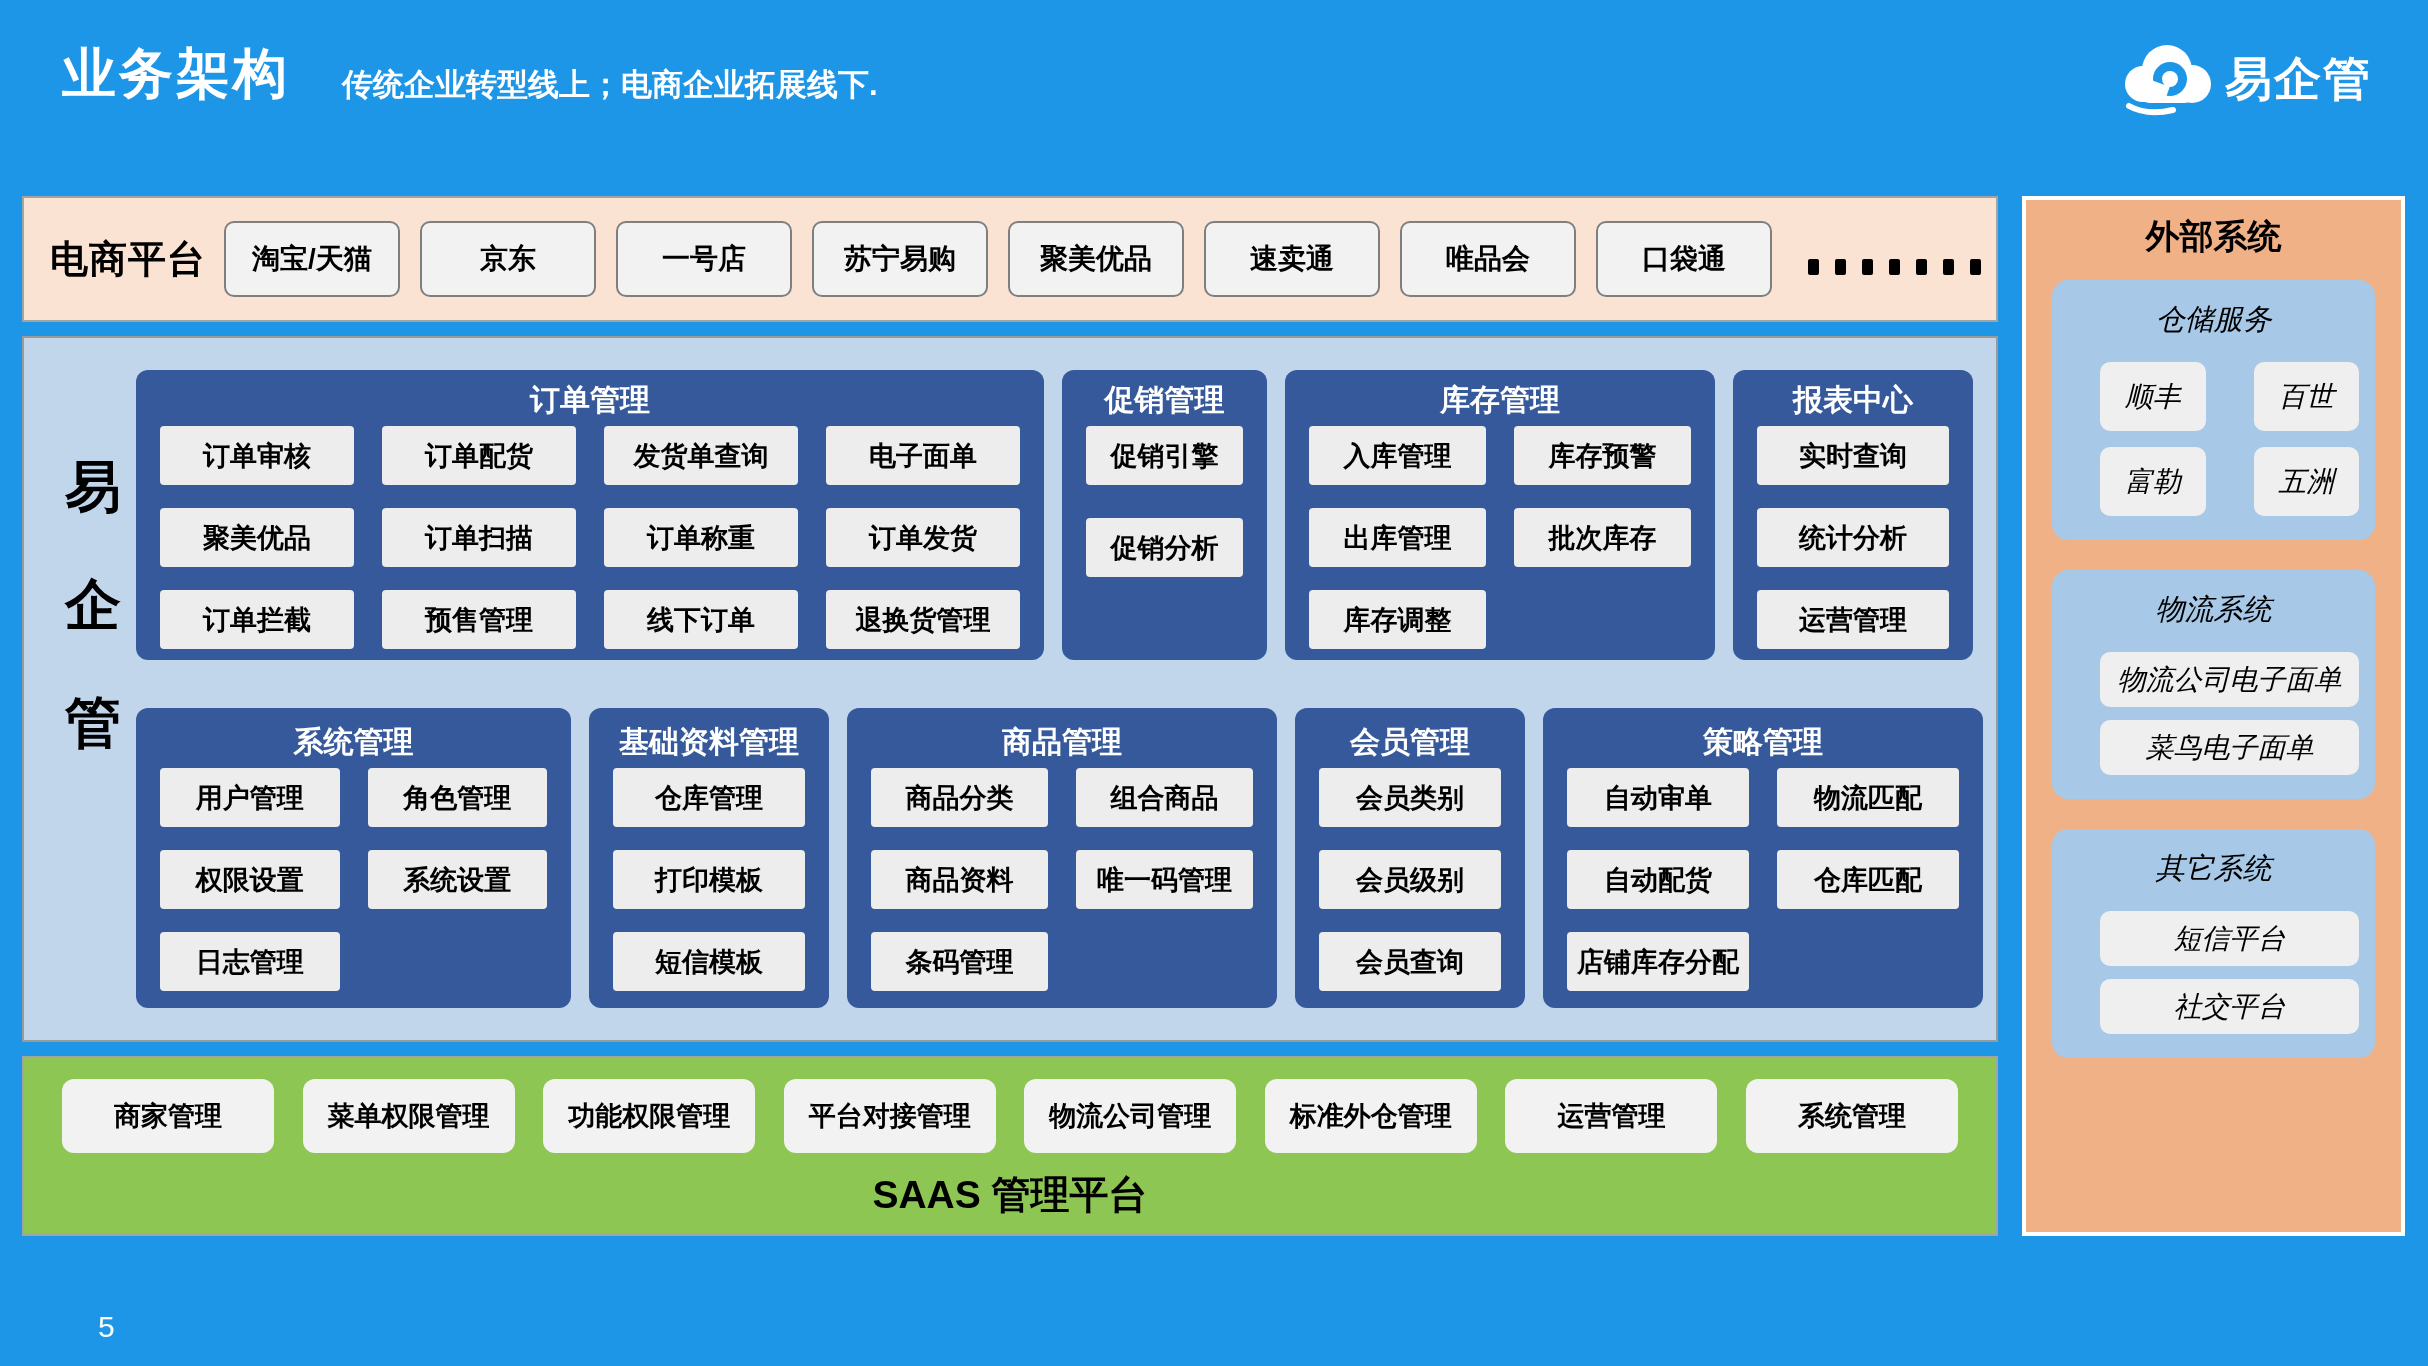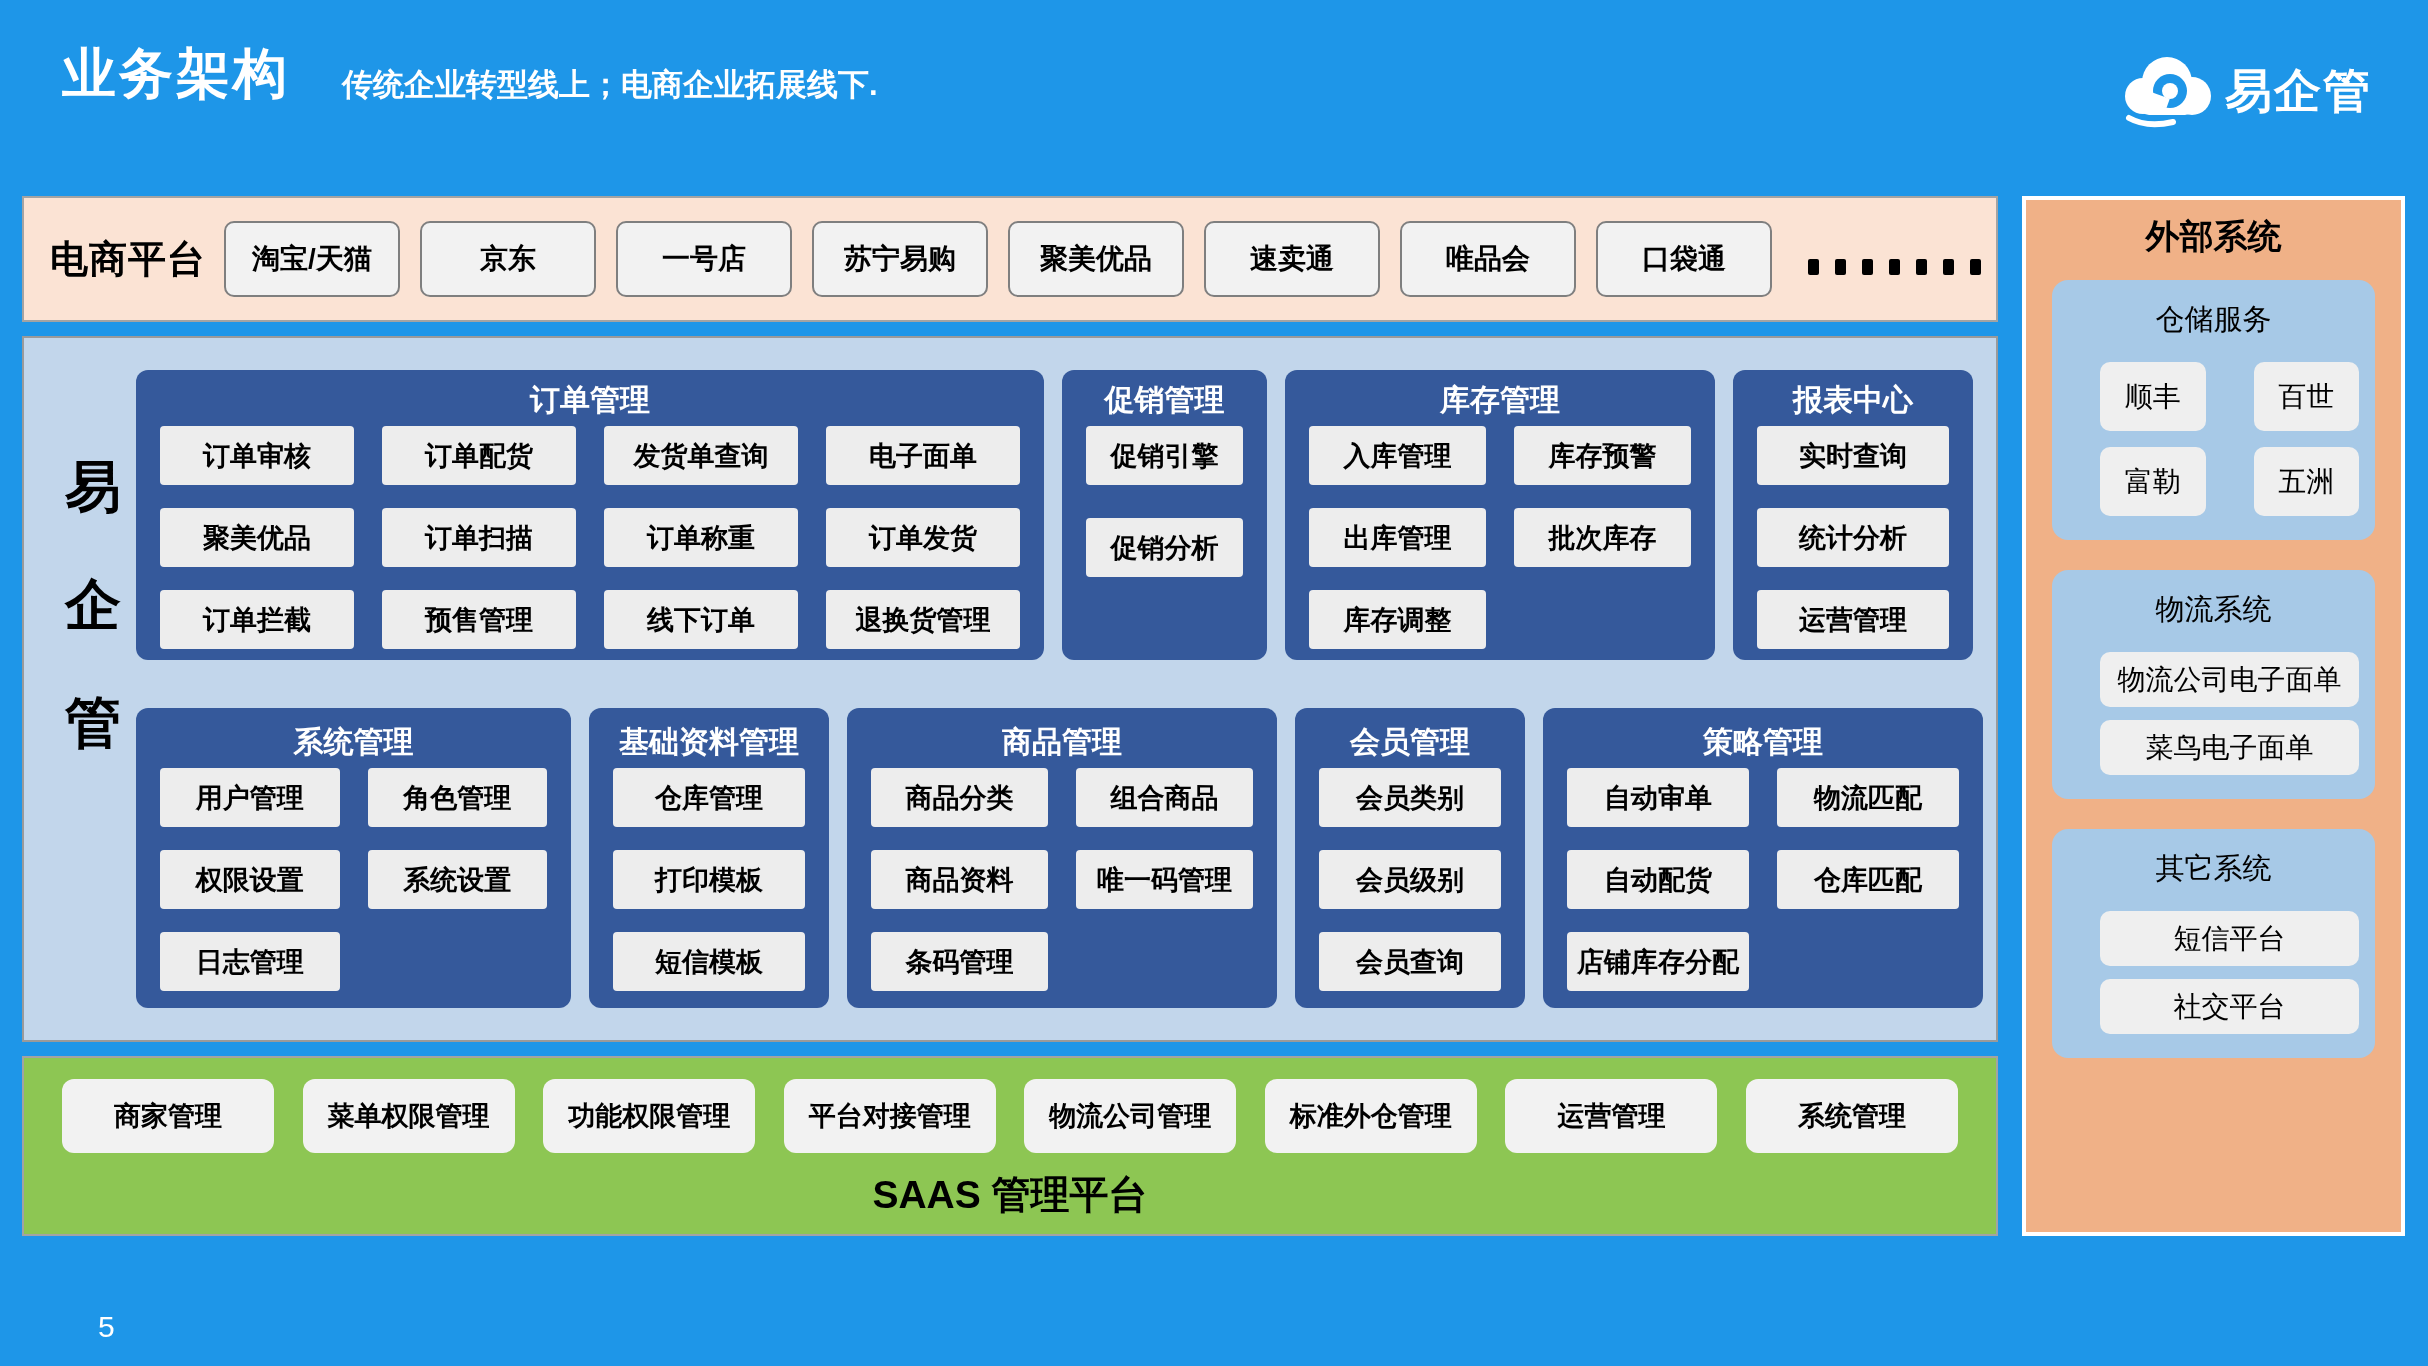--- a/index.html
+++ b/index.html
@@ -12,21 +12,21 @@
     color: #000;
   }
   .slide-title {
     position: absolute; left: 62px; top: 38px;
     font-size: 54px; font-weight: 900; color: #fff; letter-spacing: 3px;
   }
   .slide-subtitle {
     position: absolute; left: 342px; top: 64px;
     font-size: 31px; font-weight: 700; color: #fff;
   }
-  .logo { position: absolute; top: 52px; right: 56px; display: flex; align-items: center; gap: 4px; text-align: center; }
+  .logo { position: absolute; top: 40px; right: 56px; display: flex; align-items: center; gap: 4px; text-align: center; }
   .logo-text { font-size: 47px; font-weight: 900; color: #fff; letter-spacing: 2px; }
 
   
   .ec-strip {
     position: absolute; left: 22px; top: 196px; width: 1976px; height: 126px;
     background: #FBE3D4; border: 2px solid #A3A3A3;
     display: flex; align-items: center;
   }
   .ec-label { margin-left: 26px; font-size: 38px; font-weight: 900; letter-spacing: 1px; }
   .ec-buttons { display: flex; gap: 20px; margin-left: 18px; }
@@ -80,21 +80,21 @@
     font-size: 27px; font-weight: 700; white-space: nowrap;
   }
   .saas-title { text-align: center; margin-top: 15px; font-size: 39px; font-weight: 900; }
 
   
   .sidebar {
     position: absolute; left: 2022px; top: 196px; width: 383px; height: 1040px;
     background: #F0B187; border: 4px solid #ffffff;
   }
   .ext-title { text-align: center; margin-top: 14px; font-size: 34px; font-weight: 900; }
-  .ext-card { margin: 30px 26px 0; background: #A7C9E7; border-radius: 16px; padding: 16px 16px 24px; }
+  .ext-card { margin: 30px 26px 0; background: #A7C9E7; border-radius: 16px; padding: 16px 16px 24px; font-style: italic; }
   .ext-card:first-child { margin-top: 20px; }
   .ext-card-title { text-align: center; font-size: 29px; font-weight: 400; margin: 4px 0 22px; }
   .ext-grid { display: grid; grid-template-columns: 1fr; gap: 13px; }
   .ext-grid.two { grid-template-columns: 1fr 1fr; gap: 16px; }
   .ext-btn {
     height: 55px; background: #EFEFEF; border-radius: 10px;
     display: flex; align-items: center; justify-content: center;
     font-size: 28px; font-weight: 400; white-space: nowrap; margin-left: 32px;
   }
   .ext-grid.tall .ext-btn { height: 69px; }

